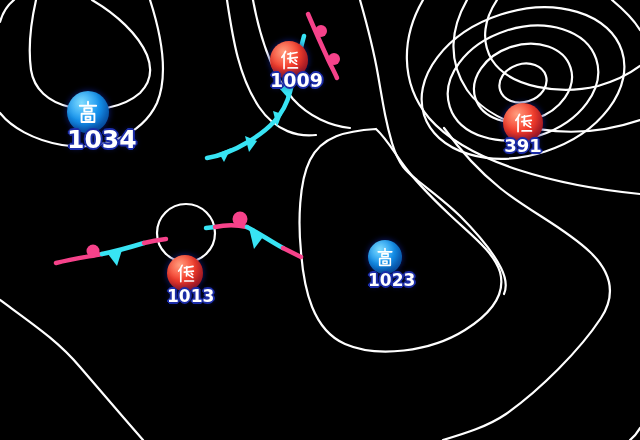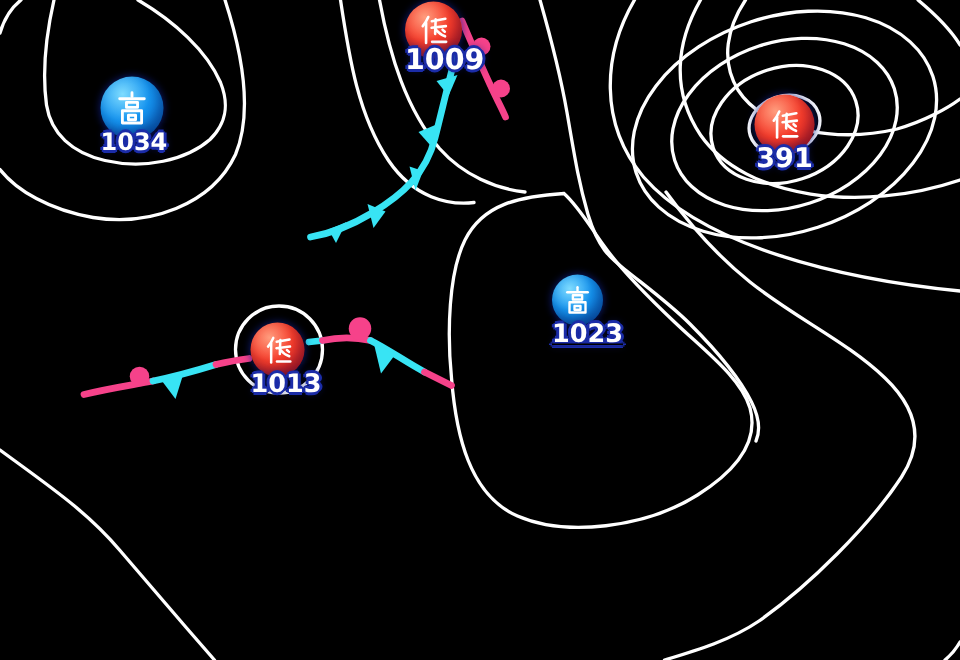--- a/index.html
+++ b/index.html
@@ -2,41 +2,41 @@
 <html><head>
 <meta charset="utf-8">
 <style>
   html,body{margin:0;padding:0;background:#000;}
   .map-canvas{
     position:relative;width:640px;height:440px;background:#000;
     overflow:hidden;font-family:"DejaVu Sans","Liberation Sans",sans-serif;
   }
   .layer{position:absolute;left:0;top:0;}
   
-  .sys{position:absolute;z-index:5;}
+  .sys{position:absolute;z-index:5;margin-top:40px;}
   .sys .circle{
     border-radius:50%;display:flex;align-items:center;justify-content:center;
     box-shadow:0 0 6px rgba(16,32,140,.9), inset -3px -5px 8px rgba(0,0,40,.35);
   }
   .sys.high .circle{background:radial-gradient(circle at 35% 28%, #7fdcff 0%, #1593ef 45%, #045ccc 100%);}
   .sys.low  .circle{background:radial-gradient(circle at 35% 28%, #ff9d7e 0%, #f63d2c 45%, #d40e1d 100%);}
   .sys .kanji{display:block;}
   .sys .value{
     position:relative;z-index:6;text-align:center;white-space:nowrap;
     color:#fff;font-weight:bold;letter-spacing:0px;
     text-shadow:
       -2px 0 0 #1b2ca8, 2px 0 0 #1b2ca8, 0 -2px 0 #1b2ca8, 0 2px 0 #1b2ca8,
       -1px -1px 0 #1b2ca8, 1px -1px 0 #1b2ca8, -1px 1px 0 #1b2ca8, 1px 1px 0 #1b2ca8,
       0 0 6px #101c70;
   }
   
-  .sys.s0{left:67px; top:51px;}  .sys.s0 .circle{width:42px;height:42px;} .sys.s0 .value{font-size:16px;margin-top:-8px;}
+  .sys.s0{left:67px; top:51px;}  .sys.s0 .circle{width:42px;height:42px;} .sys.s0 .value{font-size:25px;margin-top:-8px;}
   .sys.s1{left:270px;top:1px;}   .sys.s1 .circle{width:38px;height:38px;} .sys.s1 .value{font-size:19px;margin-top:-10px;}
   .sys.s2{left:503px;top:63px;}  .sys.s2 .circle{width:40px;height:40px;} .sys.s2 .value{font-size:18px;margin-top:-8px;}
-  .sys.s3{left:368px;top:183px;text-decoration:underline;} .sys.s3 .circle{width:34px;height:34px;} .sys.s3 .value{font-size:17px;margin-top:-4px;}
+  .sys.s3{left:368px;top:200px;} .sys.s3 .circle{width:34px;height:34px;} .sys.s3 .value{font-size:17px;margin-top:-4px;}
   .sys.s4{left:167px;top:215px;} .sys.s4 .circle{width:36px;height:36px;} .sys.s4 .value{font-size:17px;margin-top:-5px;}
 </style>
 </head>
 <body>
 
 <div class="map-canvas">
 
   <svg class="layer" width="640" height="440" viewBox="0 0 640 440">
     <g fill="none" stroke="#ffffff" stroke-width="2.2" stroke-linecap="round">
 

